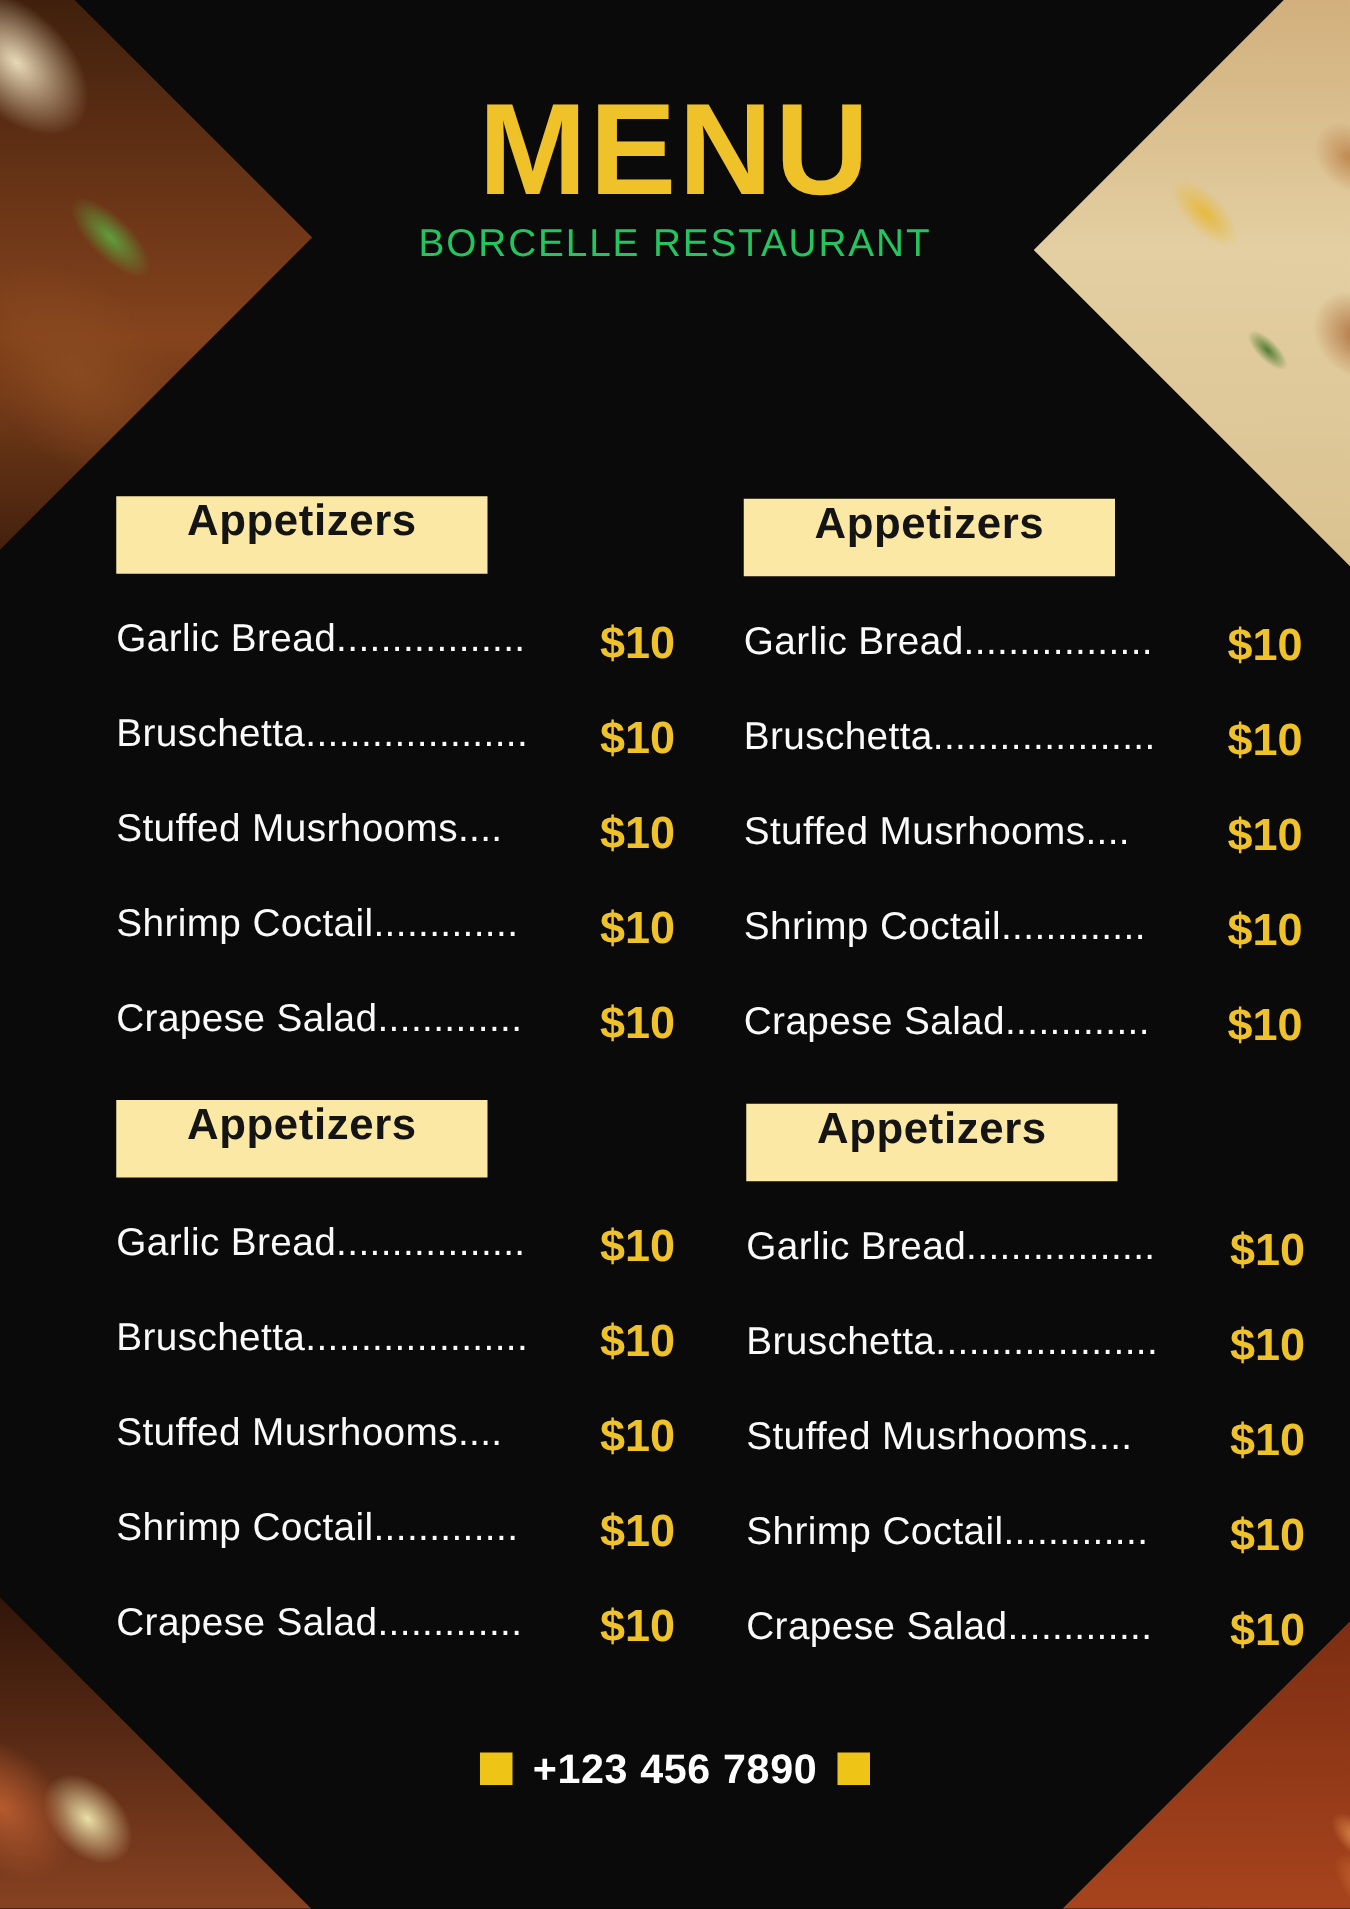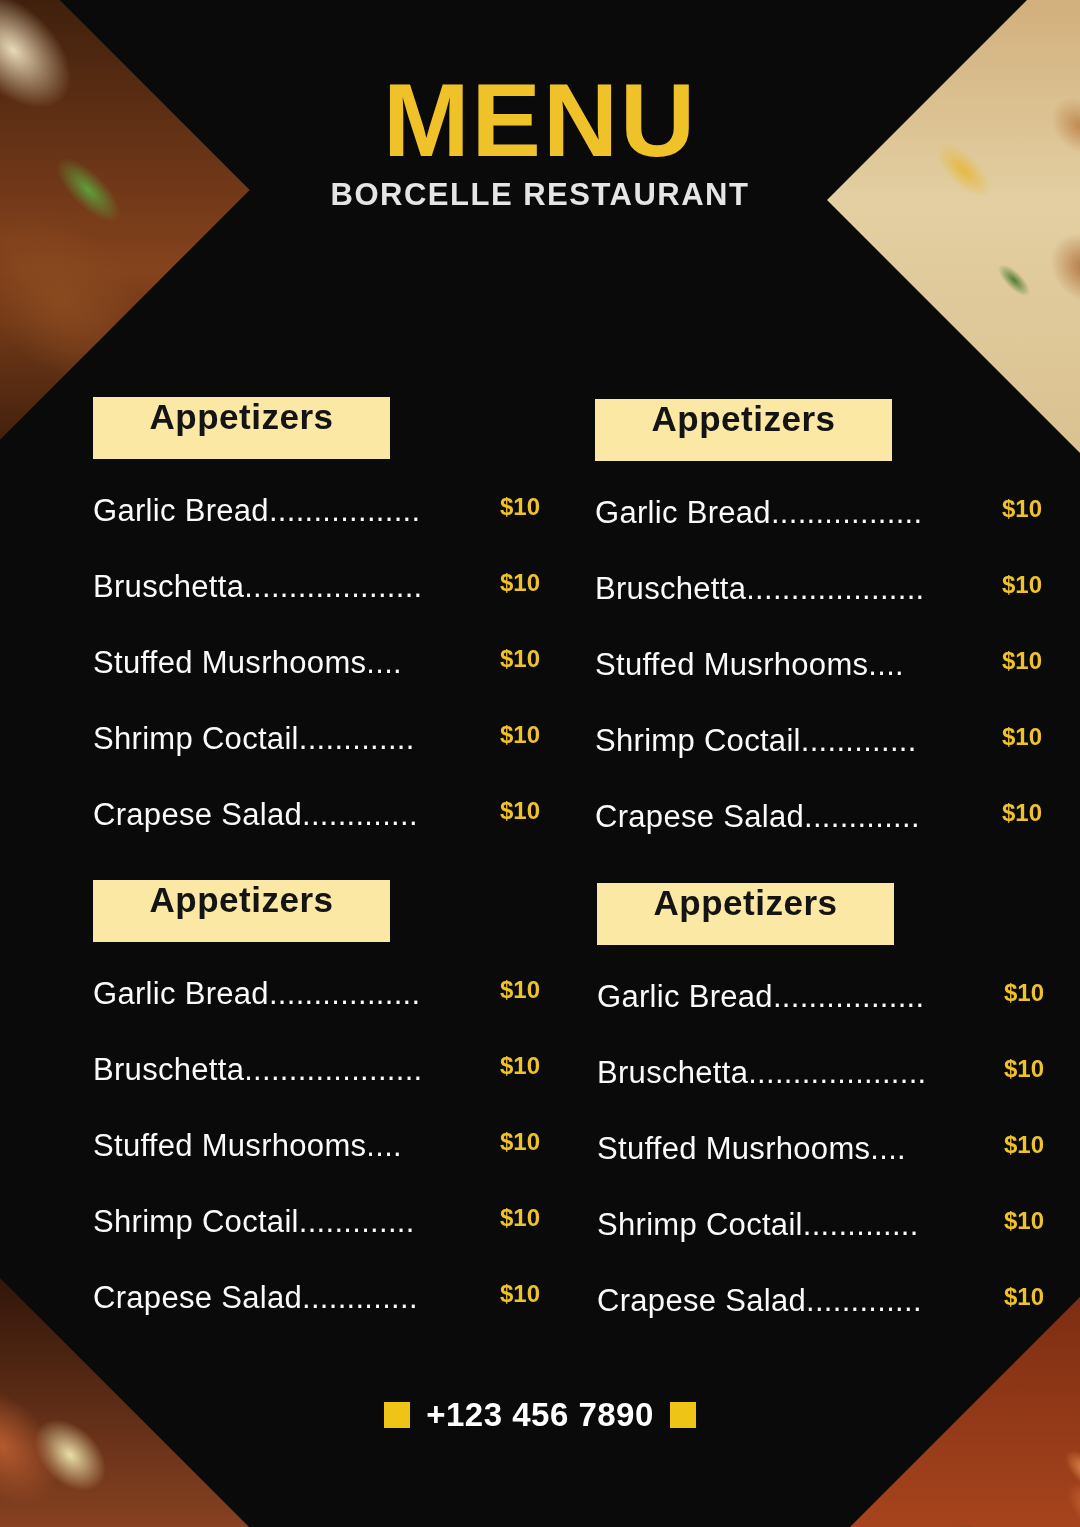--- a/index.html
+++ b/index.html
@@ -62,21 +62,21 @@
       radial-gradient(36px 18px at 30% 30%, #e08b4a 0%, rgba(224,139,74,0) 70%),
       linear-gradient(135deg,#7c2d12,#b24a20 50%,#8f3517);
   }
   
   .masthead{position:absolute;top:0;left:0;right:0;text-align:center;}
   .title{
     margin-top:66px;font-size:104px;line-height:1.05;font-weight:800;
     letter-spacing:2px;color:var(--gold);
   }
   .subtitle{
-    margin-top:2px;font-size:31px;font-weight:700;letter-spacing:1.5px;color:#e5e5e5;
+    margin-top:2px;font-size:31px;font-weight:400;letter-spacing:1.5px;color:#22c55e;
   }
   
   .menu-section{position:absolute;width:447px;}
   .sec-1{left:93px;top:397px;}
   .sec-2{left:595px;top:399px;}
   .sec-3{left:93px;top:880px;}
   .sec-4{left:597px;top:883px;}
   .sec-header{
     width:297px;height:62px;background:var(--pale);
     display:flex;align-items:flex-start;justify-content:center;
@@ -86,21 +86,21 @@
   }
   .items{margin-top:34px;}
   .row{
     display:flex;justify-content:space-between;align-items:flex-start;
     height:40px;margin-bottom:36px;white-space:nowrap;
   }
   .nm{
     font-size:31px;font-weight:500;color:var(--white);letter-spacing:0.3px;
     overflow:hidden;
   }
-  .pr{font-size:24px;font-weight:700;color:var(--gold);padding-left:8px;}
+  .pr{font-size:36px;font-weight:700;color:var(--gold);padding-left:8px;}
   
   .footer{
     position:absolute;left:0;right:0;top:1396px;
     display:flex;align-items:center;justify-content:center;gap:16px;
   }
   .sq{width:26px;height:26px;background:#eec417;display:inline-block;flex:0 0 auto;}
   .contact{font-size:33px;font-weight:700;color:#ffffff;letter-spacing:0.5px;}
 </style>
 </head>
 <body>

